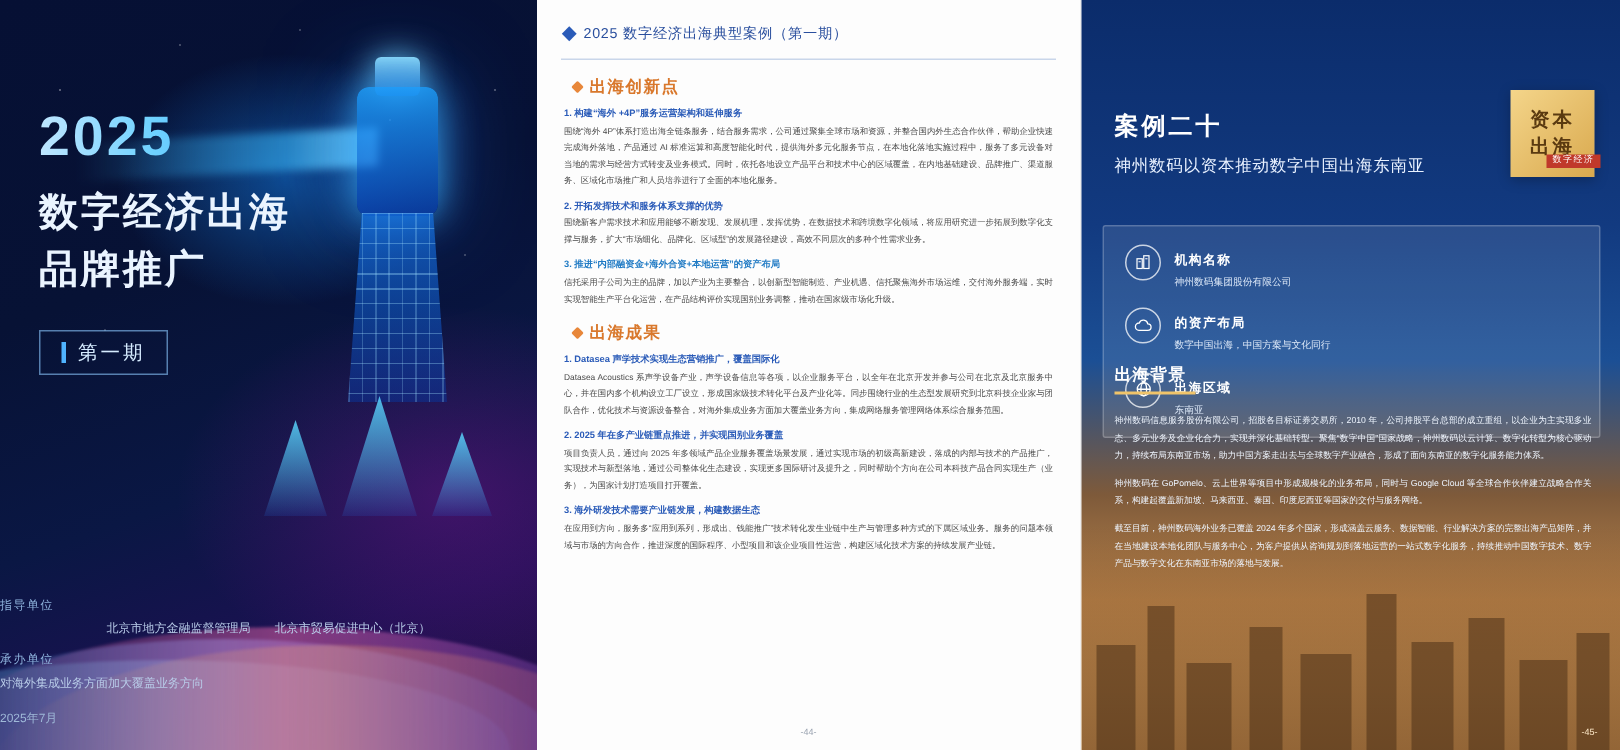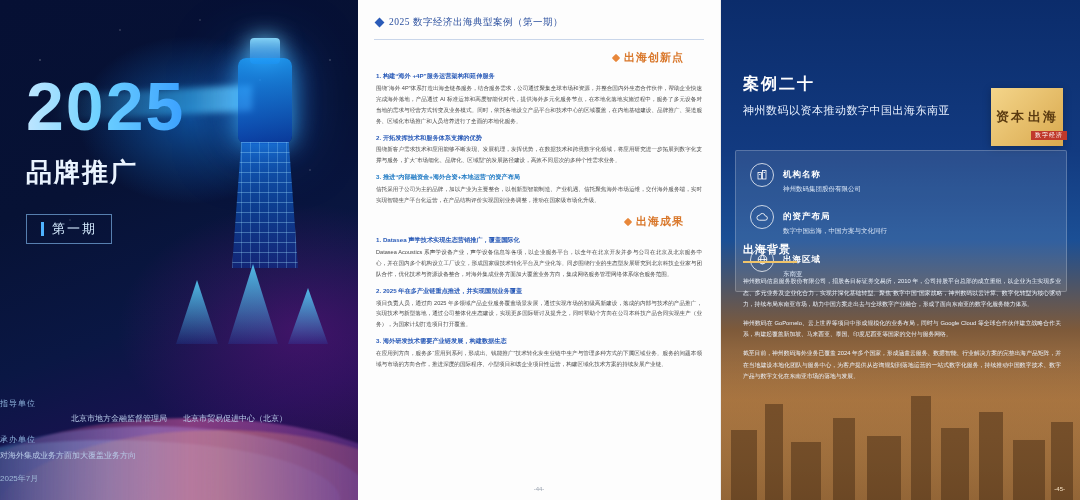--- a/index.html
+++ b/index.html
@@ -63,21 +63,21 @@
   .sail.s2{left:58px;width:50px;height:80px;clip-path:polygon(50% 0,100% 100%,0 100%);}
   .sail.s3{left:118px;width:40px;height:56px;clip-path:polygon(50% 0,100% 100%,0 100%);}
   .waves{position:absolute;left:0;bottom:0;width:358px;height:215px;overflow:hidden;}
   .wv{position:absolute;left:-40px;width:460px;height:150px;border-radius:50%;filter:blur(1px);opacity:.85;}
   .wv.a{bottom:-78px;background:linear-gradient(90deg,rgba(255,90,160,.0),rgba(255,110,180,.55),rgba(120,90,255,.25));height:160px;}
   .wv.b{bottom:-96px;left:-80px;background:linear-gradient(90deg,rgba(120,160,255,.0),rgba(110,170,255,.5),rgba(40,80,220,.2));height:170px;}
   .wv.c{bottom:-120px;left:-10px;background:linear-gradient(90deg,rgba(255,200,120,.0),rgba(255,170,110,.35),rgba(200,60,160,.2));height:190px;}
   .wv.d{bottom:-60px;left:-120px;background:linear-gradient(90deg,rgba(140,240,255,.0),rgba(120,230,255,.35),rgba(60,110,255,.15));height:120px;}
   .cover-text{position:absolute;left:26px;top:72px;color:#fff;}
   .year{
-    font-size:68px;font-weight:700;letter-spacing:2px;line-height:1;
+    font-size:37px;font-weight:700;letter-spacing:2px;line-height:1;
     background:linear-gradient(90deg,#bfe6ff,#6fd2ff 45%,#3aa0ff);
     -webkit-background-clip:text;background-clip:text;color:transparent;
   }
   .c-title{margin-top:14px;font-size:26px;font-weight:700;letter-spacing:2px;color:#eaf4ff;line-height:1.45;}
   .issue{
     margin-top:22px;display:inline-flex;align-items:center;gap:8px;
     border:1px solid rgba(140,200,255,.6);padding:5px 14px;color:#d6ecff;font-size:13px;letter-spacing:2px;
   }
   .issue .bar{display:inline-block;width:3px;height:14px;background:#4fb3ff;}
   .cover-foot{position:absolute;left:0;right:0;bottom:14px;text-align:left;color:#b8cbe8;font-size:8px;line-height:1.9;}
@@ -85,47 +85,46 @@
   .cover-foot .row{display:flex;justify-content:center;gap:16px;}
   .cover-foot .date{margin-top:8px;color:#9fb9d8;}
 
   
   .mid{
     position:relative;width:362px;flex:0 0 362px;height:500px;background:#fdfdfd;
     padding:0;border-right:1px solid #eee;
   }
   .mid-head{display:flex;align-items:center;gap:6px;padding:16px 18px 6px 18px;}
   .mid-head .sq{width:7px;height:7px;background:#2a5bb8;transform:rotate(45deg);}
-  .mid-head .t{font-size:9.5px;color:#2a4f9e;letter-spacing:.5px;font-family:Liberation Serif, serif;}
+  .mid-head .t{font-size:9.5px;color:#2a4f9e;letter-spacing:.5px;}
   .mid-rule{height:1px;background:#c9d6ea;margin:4px 16px 10px 16px;}
-  .sec-h{display:flex;align-items:center;gap:5px;padding:0 36px;margin:8px 0 5px 0;justify-content:flex-end;}
+  .sec-h{display:flex;align-items:center;gap:5px;padding:0 24px;margin:8px 0 5px 0;}
   .sec-h .dot{width:6px;height:6px;background:#e8873a;border-radius:1px;transform:rotate(45deg);}
   .sec-h .lbl{font-size:11px;font-weight:700;color:#d9782c;letter-spacing:1px;}
   .para{padding:0 18px;font-size:5.6px;line-height:1.95;color:#4a4a4a;text-align:justify;}
   .sub{padding:0 18px;font-size:6.2px;font-weight:700;color:#2a5bb8;margin:6px 0 2px 0;line-height:1.6;}
   .sub.alt{color:#1f7ac4;}
   .mid-foot{position:absolute;left:0;right:0;bottom:8px;text-align:center;color:#9aa3b0;font-size:6px;}
 
   
   .right{position:relative;width:360px;flex:0 0 360px;height:500px;overflow:hidden;
     background:linear-gradient(180deg,#0b2c6b 0%,#123a80 30%,#1b4f95 48%,#7e5a3a 66%,#b9834a 80%,#d8a461 100%);
   }
   .right .skyline{position:absolute;left:0;bottom:0;width:360px;height:150px;
     background:linear-gradient(180deg,rgba(120,70,30,.0),rgba(90,50,20,.55));}
   .right .bld{position:absolute;bottom:0;background:rgba(60,35,15,.45);}
   .case-head{position:absolute;left:22px;top:74px;color:#fff;}
   .case-no{font-size:16px;font-weight:700;letter-spacing:2px;}
   .case-title{margin-top:8px;font-size:11px;color:#e8f1ff;letter-spacing:.5px;}
   .badge{
-    position:absolute;right:18px;top:60px;width:72px;height:58px;
+    position:absolute;right:18px;top:60px;width:56px;height:58px;
     background:linear-gradient(135deg,#f4d58a,#d9a94e);
-    display:flex;flex-direction:row;align-items:center;justify-content:center;gap:2px;
+    display:flex;flex-direction:column;align-items:center;justify-content:center;gap:2px;
     color:#5a3a10;font-weight:700;font-size:13px;letter-spacing:2px;line-height:1.25;
     box-shadow:0 2px 8px rgba(0,0,0,.25);
-    margin-top:28px;
   }
   .badge .rib{position:absolute;right:-4px;bottom:6px;padding:1px 4px;background:#c0392b;color:#fff;font-size:6px;letter-spacing:1px;font-weight:400;}
   .card{
     position:absolute;left:14px;top:150px;width:332px;
     background:rgba(255,255,255,.10);border:1px solid rgba(255,255,255,.22);
     border-radius:2px;padding:12px 14px;box-sizing:border-box;
   }
   .info-row{display:flex;align-items:flex-start;gap:9px;margin-bottom:11px;}
   .ico{width:22px;height:22px;flex:0 0 22px;border-radius:50%;border:1px solid rgba(255,255,255,.75);
        display:flex;align-items:center;justify-content:center;}
@@ -170,20 +169,21 @@
     <div class="waves">
       <div class="wv d"></div>
       <div class="wv b"></div>
       <div class="wv a"></div>
       <div class="wv c"></div>
     </div>
 
     <div class="cover-text">
       <div class="year">2025</div>
       <div class="c-title">
+        <div>数字经济出海</div>
         <div>品牌推广</div>
       </div>
       <div class="issue">
         <span class="bar"></span>
         <span>第一期</span>
       </div>
     </div>
 
     <div class="cover-foot">
       <div class="lb">指导单位</div>

